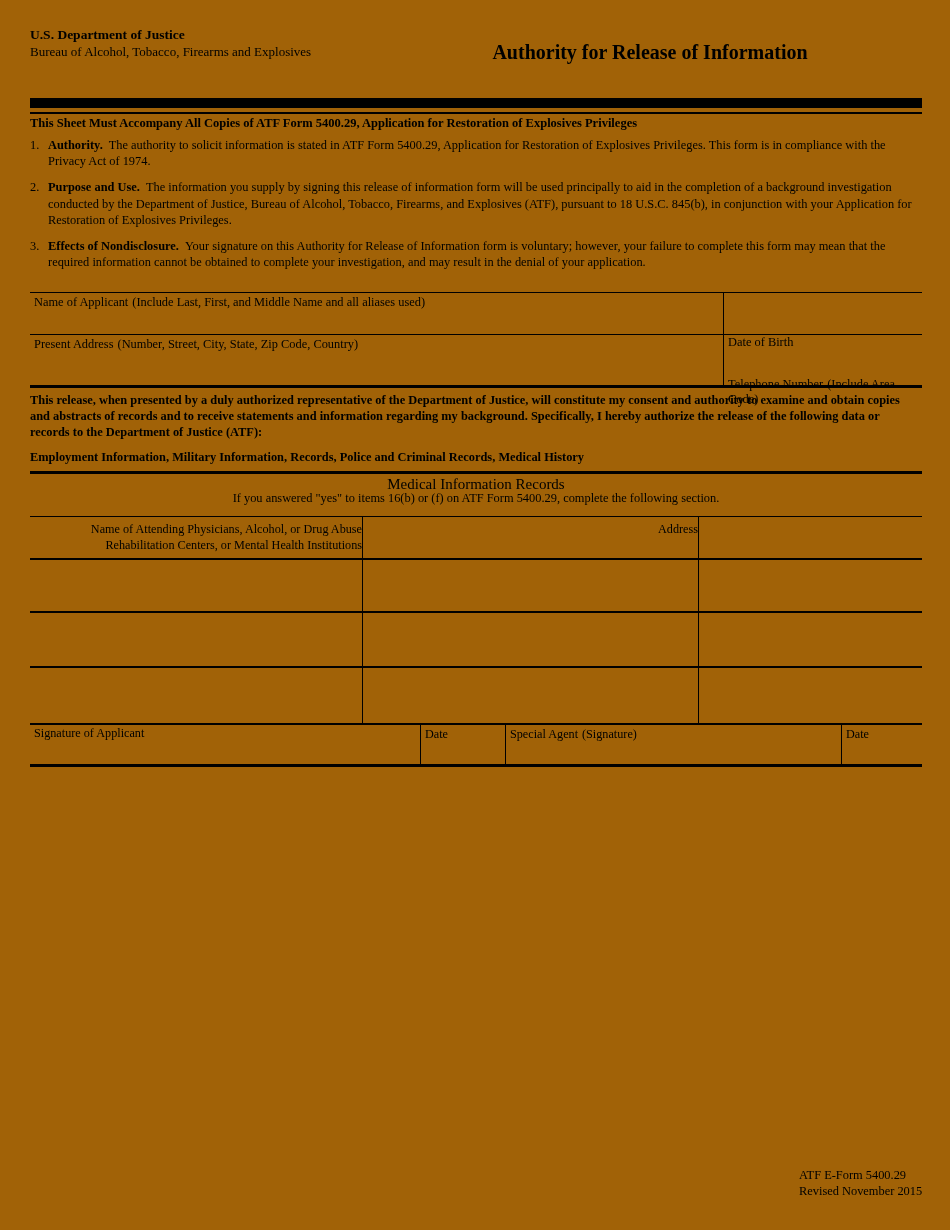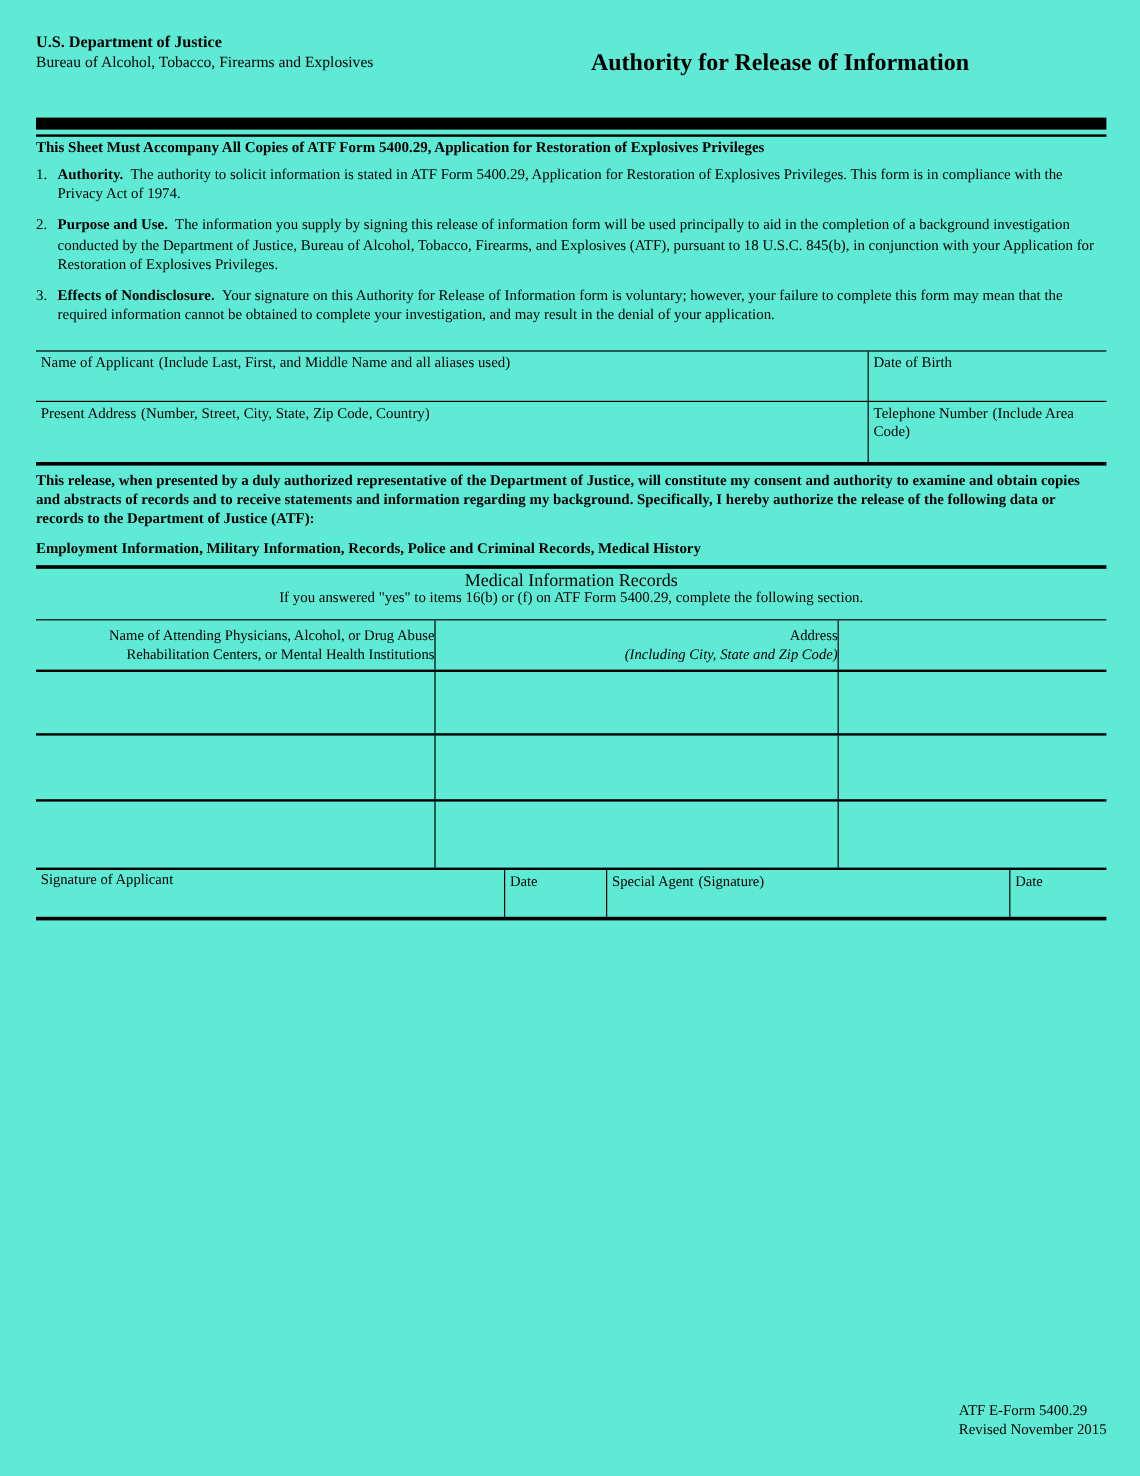--- a/index.html
+++ b/index.html
@@ -1,21 +1,21 @@
 <!DOCTYPE html>
 <html><head>
 <meta charset="utf-8">
 <style>
   * { box-sizing: border-box; }
   html, body { margin: 0; padding: 0; background: #ffffff; }
   .page {
     position: relative;
     width: 950px;
     height: 1230px;
-    background: #5eead4;
+    background: #a16207;
     font-family: "Liberation Serif", "DejaVu Serif", serif;
     color: #000000;
     overflow: hidden;
   }
 
   
   .doj-block { position: absolute; left: 30px; top: 26px; }
   .doj-line1 { font-weight: bold; font-size: 13.5px; line-height: 17px; }
   .doj-line2 { font-size: 13px; line-height: 17px; }
   .form-title {
@@ -36,21 +36,21 @@
   .instr { display: flex; margin-bottom: 10px; }
   .instr .num { width: 18px; flex: 0 0 18px; }
   .instr-text { flex: 1; }
   .instr-text b { margin-right: 6px; }
 
   
   .applicant-table { position: absolute; left: 30px; top: 292px; width: 892px; border-top: 1.5px solid #000; font-size: 12.4px; }
   .at-row { display: flex; border-bottom: 1.5px solid #000; }
   .at-row.last { border-bottom: 3px solid #000; }
   .at-row .c1 { width: 694px; flex: 0 0 694px; border-right: 1.5px solid #000; padding: 2px 4px; }
-  .at-row .c2 { flex: 1; padding: 2px 4px; }
+  .at-row .c2 { flex: 1; padding: 2px 4px; margin-top: 40px; }
   .r1 { height: 42px; }
   .r2 { height: 53px; }
   .hint { margin-left: 4px; }
 
   
   .release {
     position: absolute; left: 30px; top: 393px; width: 892px;
     font-weight: bold; font-size: 12.4px; line-height: 15.8px;
   }
   .categories {
@@ -144,21 +144,20 @@
   <div class="medical-instr">If you answered "yes" to items 16(b) or (f) on ATF Form 5400.29, complete the following section.</div>
 
   <div class="lower-table">
     <div class="mt-row mt-head">
       <div class="mc1">
         <div>Name of Attending Physicians, Alcohol, or Drug Abuse</div>
         <div>Rehabilitation Centers, or Mental Health Institutions</div>
       </div>
       <div class="mc2">
         <div>Address</div>
-        <div class="it">(Including City, State and Zip Code)</div>
       </div>
     </div>
     <div class="mt-row mt-r1">
       <div class="mc1"></div>
       <div class="mc2"></div>
       <div class="mc3"></div>
     </div>
     <div class="mt-row mt-r2">
       <div class="mc1"></div>
       <div class="mc2"></div>

